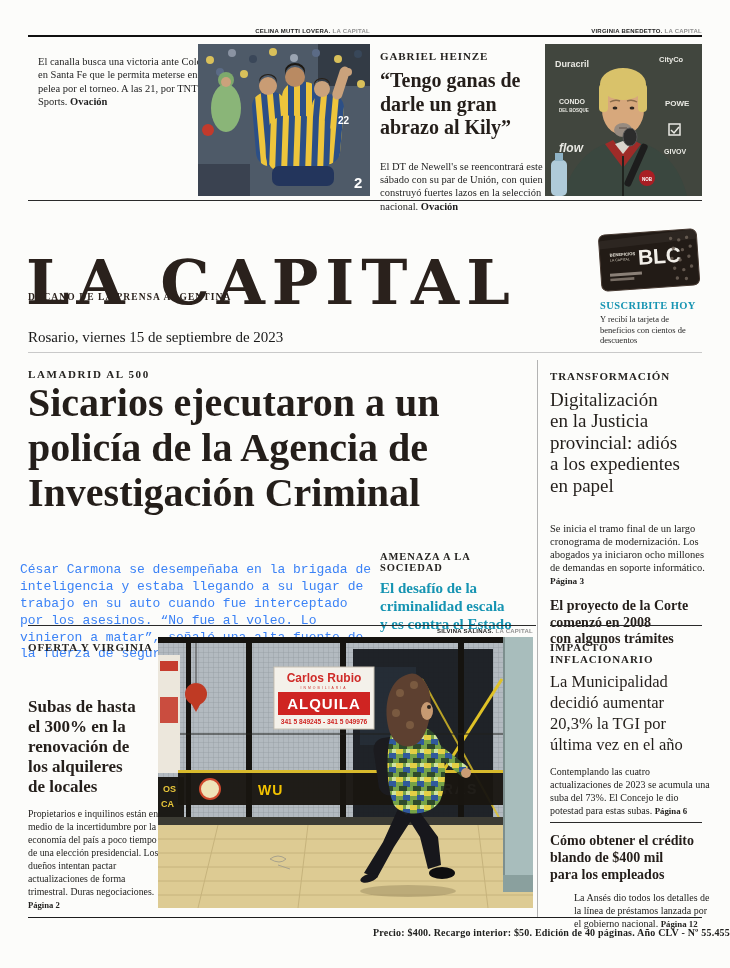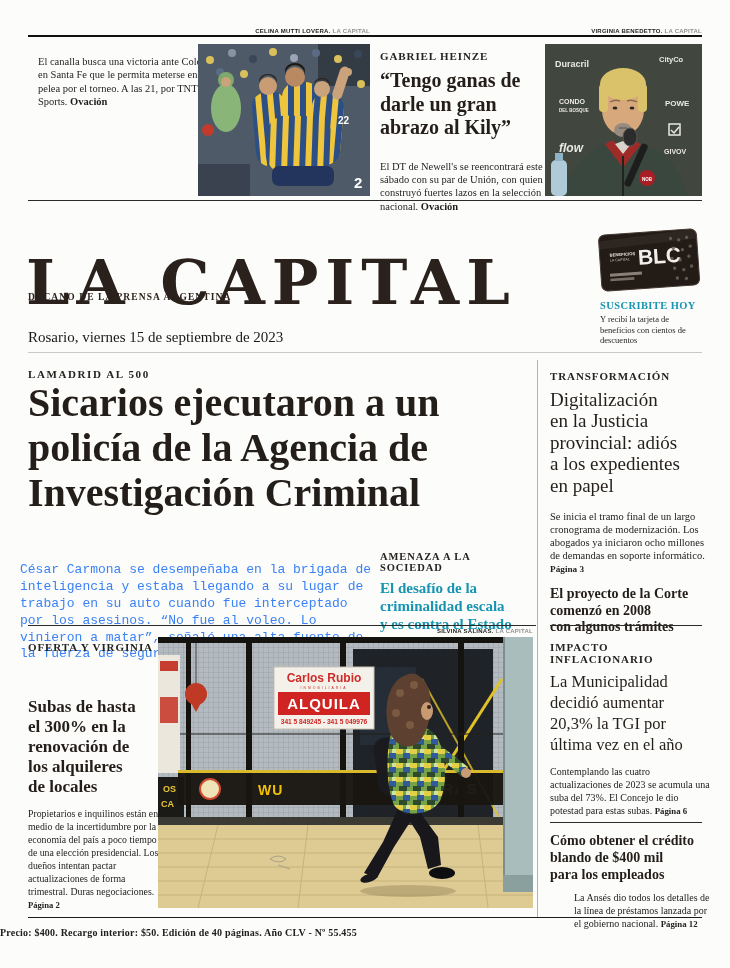--- a/index.html
+++ b/index.html
@@ -45,21 +45,21 @@
   #lead .kicker{letter-spacing:1.6px;}
   #lead h2{font-size:40px;line-height:1.12;margin:1px 0 0 0;white-space:pre-line;color:#241e1a;}
   #lead-deck{left:20px;top:549px;width:352px;font-size:13px;line-height:1.3;color:#3b82f6;font-family:Liberation Mono, monospace;}
   #threat{left:380px;top:551px;width:156px;}
   #threat .kicker{font-size:10.5px;}
   #threat h3{font-size:15px;font-weight:bold;color:#1694b2;line-height:1.2;
       margin:6px 0 0 0;white-space:pre-line;}
   #digital{left:550px;top:370px;width:156px;}
   #digital h3{font-size:19px;line-height:1.13;font-weight:normal;margin:7px 0 0 0;
       white-space:pre-line;color:#241f1b;}
-  #digital .body-sm{margin-top:15px;line-height:1.22;}
+  #digital .body-sm{margin-top:27px;line-height:1.22;}
   #digital h4{font-size:14px;font-weight:bold;line-height:1.18;margin:11px 0 0 0;
       white-space:pre-line;color:#241e1a;}
 
   #rule-4{left:28px;top:625px;width:508px;height:1px;}
   #rule-4b{left:550px;top:625px;width:152px;height:1px;}
   #story-rent{left:28px;top:641px;width:131px;}
   #story-rent h3{font-size:17px;font-weight:bold;line-height:1.17;margin:44px 0 0 0;
       white-space:pre-line;color:#241e1a;}
   #story-rent .body-sm{margin-top:11px;font-size:9.8px;line-height:1.33;}
   #credit-3{left:158px;top:628px;width:375px;text-align:right;}
@@ -68,21 +68,21 @@
   #tgi{left:550px;top:641px;width:160px;}
   #tgi h3{font-size:16.5px;font-weight:normal;line-height:1.27;margin:7px 0 0 0;
       white-space:pre-line;color:#241f1b;}
   #tgi .body-sm{margin-top:9px;font-size:10px;line-height:1.3;}
   #rule-5{left:550px;top:822px;width:152px;height:1px;}
   #credito{left:550px;top:832px;width:160px;}
   #credito h3{font-size:14px;font-weight:bold;line-height:1.22;margin:0;
       white-space:pre-line;color:#241e1a;}
   #credito .body-sm{margin-top:8px;font-size:10px;margin-left:24px;}
   #rule-6{left:28px;right:28px;top:917px;height:1px;background:#1d1d1d;}
-  #footer-line{left:0;right:0;top:927px;text-align:left;font-size:10px;
+  #footer-line{left:0;right:0;top:927px;text-align:right;font-size:10px;
       font-weight:bold;color:#20201e;letter-spacing:.2px;}
 </style>
 </head>
 <body>
 
 <div class="page">
 
   <div id="rule-top" class="rule"></div>
 
   <article id="story-central" class="abs">

